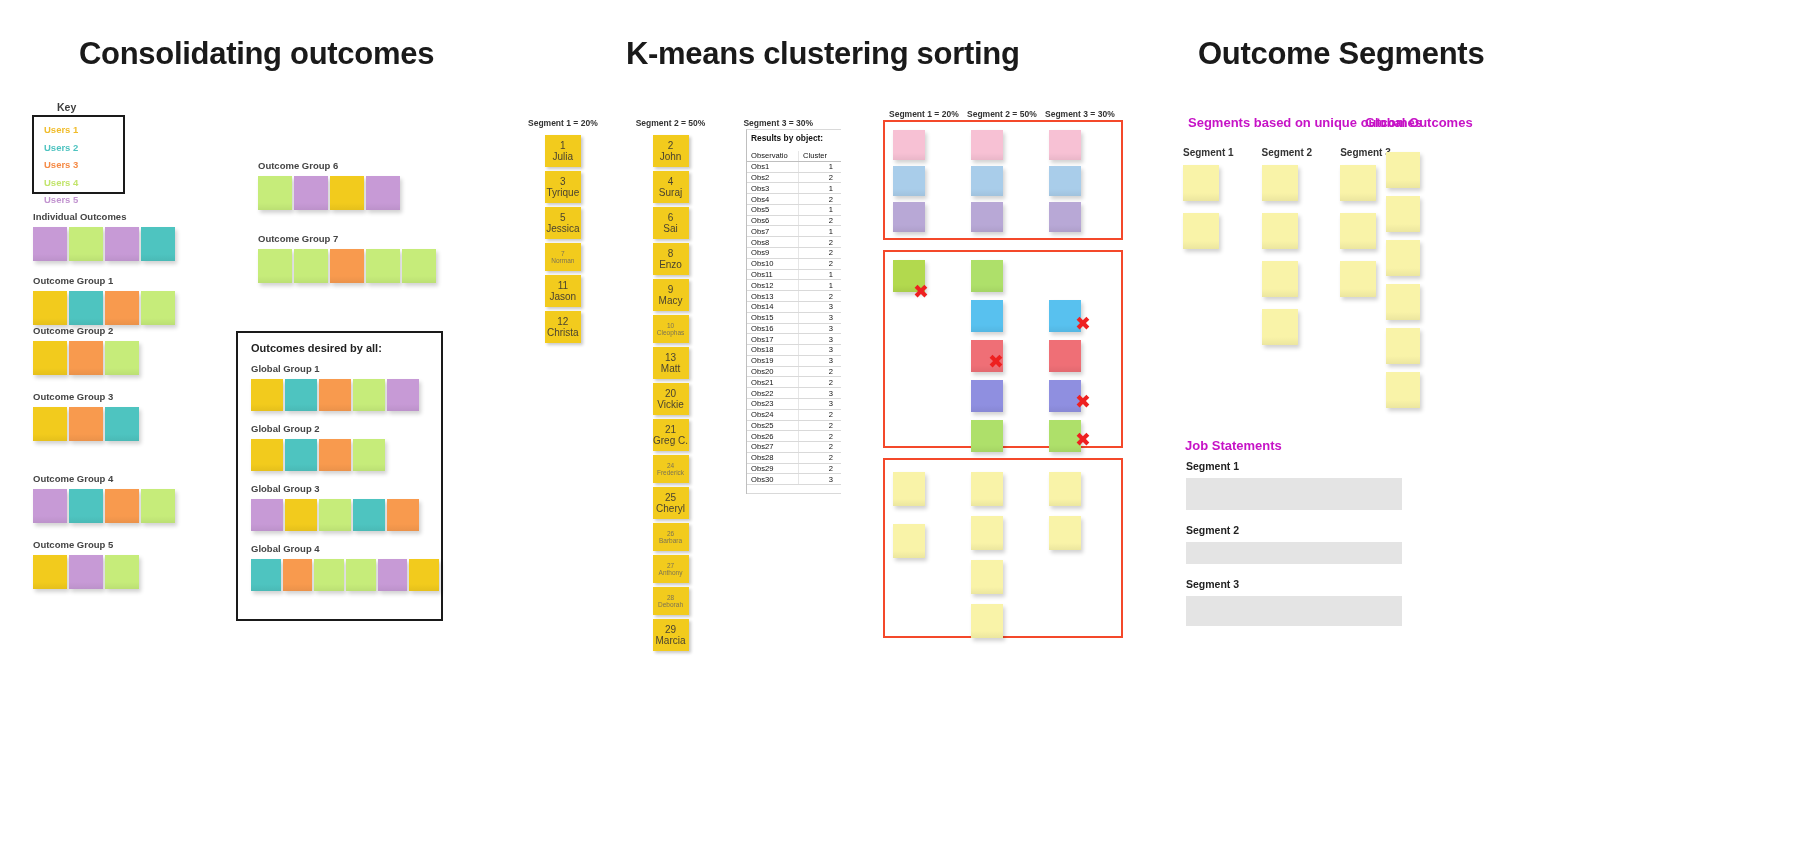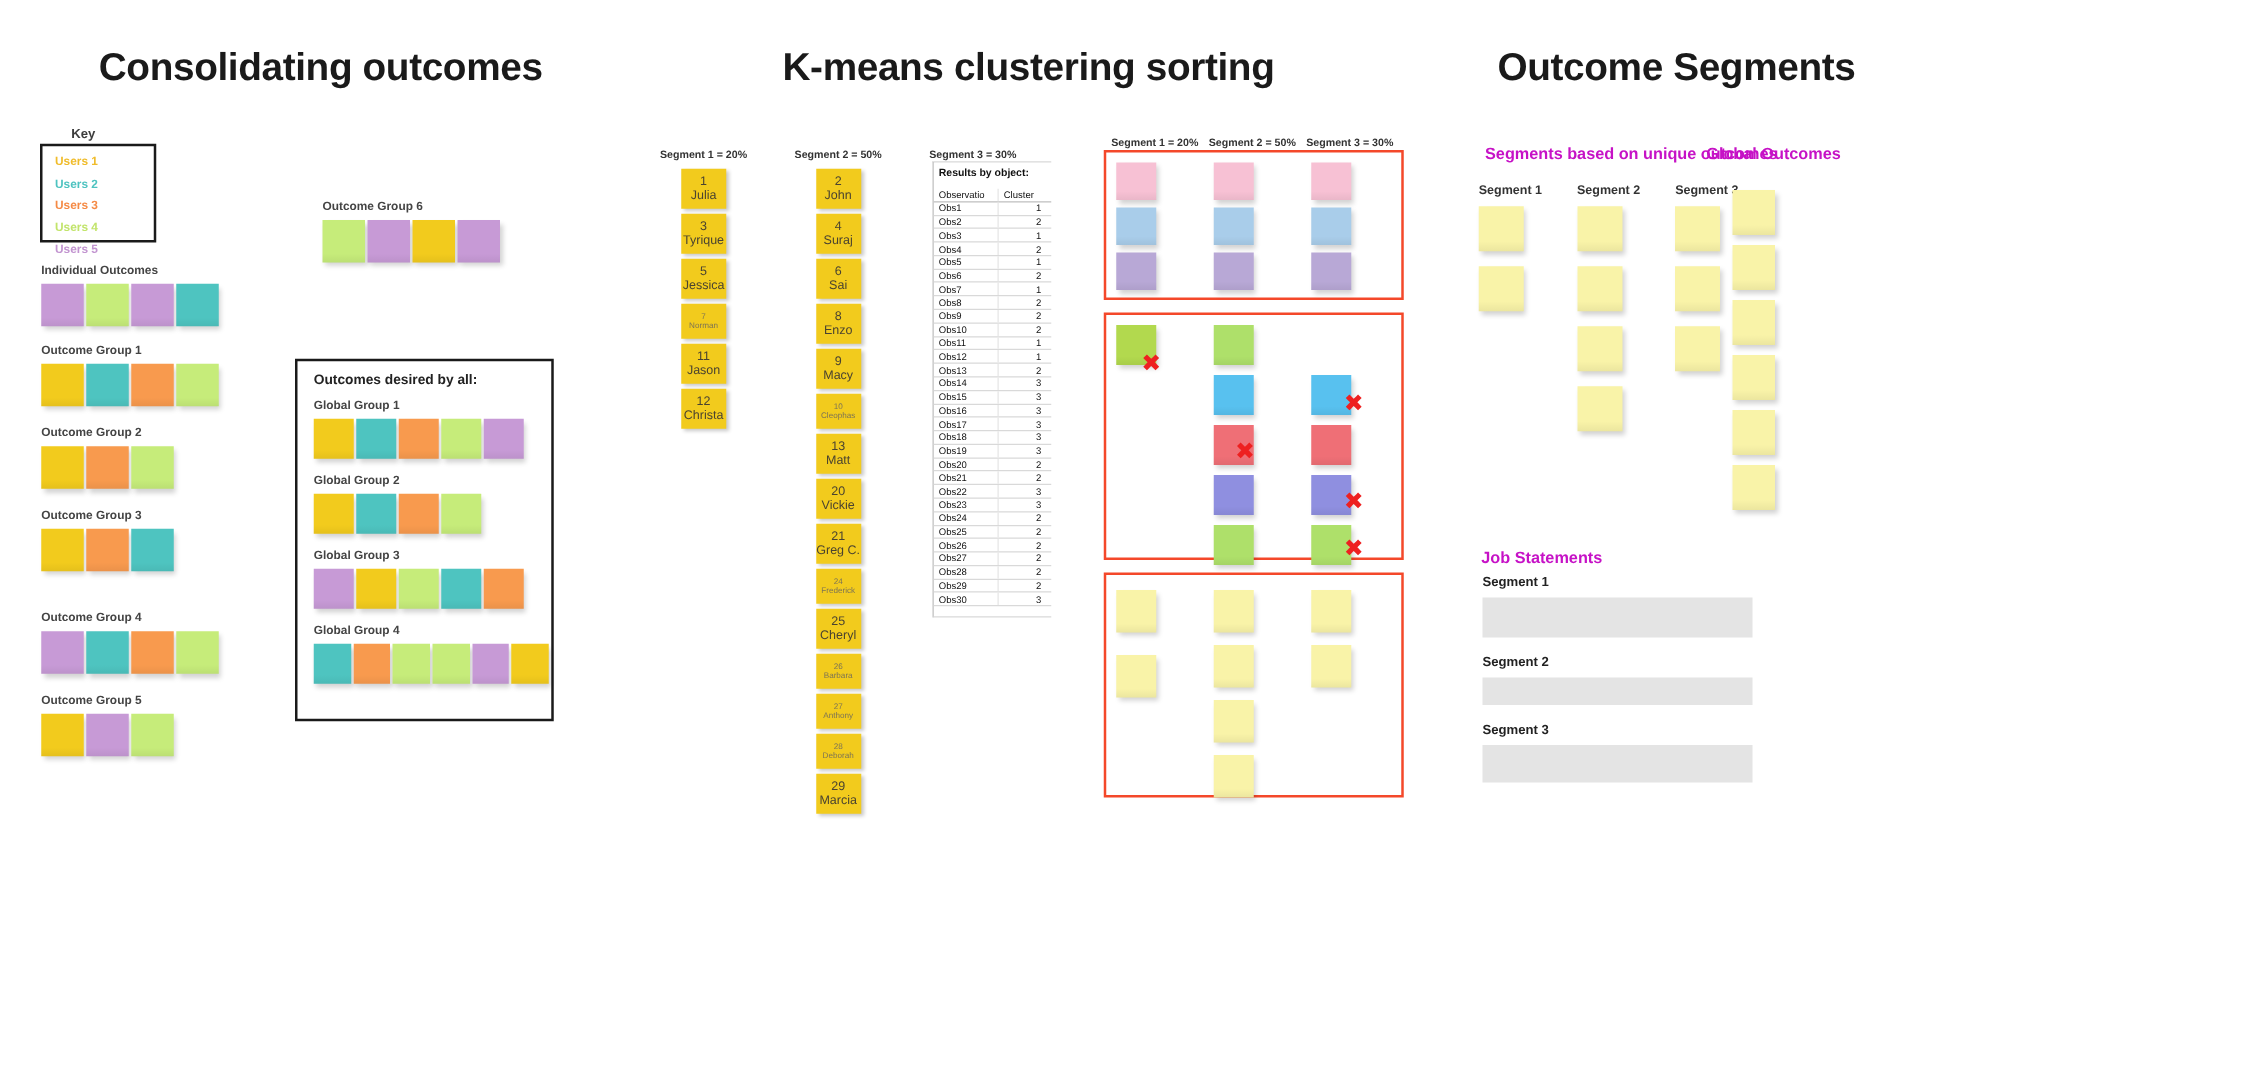--- a/index.html
+++ b/index.html
@@ -39,21 +39,21 @@
     box-shadow: 2px 3px 4px rgba(0,0,0,0.18);
   }
   .note::after {
     content: ""; position: absolute; left: 0; right: 0; bottom: 0; height: 22%;
     background: linear-gradient(to bottom, rgba(0,0,0,0.0), rgba(0,0,0,0.055));
     pointer-events: none;
   }
   .row-notes { display: flex; }
 
   
-  .desired-box { border: 2.5px solid #1a1a1a; background: #fff; }
+  .desired-box { border: 2.5px solid #1a1a1a; background: #fff; margin-top: 44px; }
   .desired-title { font-size: 11px; font-weight: bold; color: #222; }
 
   
   .name-note {
     width: 36px; background: #f2cb1d;
     box-shadow: 2px 2px 3px rgba(0,0,0,0.22);
     display: flex; flex-direction: column; align-items: center; justify-content: center;
     color: #4a4330; text-align: center; line-height: 1.12;
     margin-bottom: 4px;
   }
@@ -112,21 +112,21 @@
         <div class="row-notes">
           <div class="note" style="width: 34px; height: 34px; background: rgb(199, 154, 214); margin-right: 2px;"></div>
           <div class="note" style="width: 34px; height: 34px; background: rgb(198, 236, 122); margin-right: 2px;"></div>
           <div class="note" style="width: 34px; height: 34px; background: rgb(199, 154, 214); margin-right: 2px;"></div>
           <div class="note" style="width: 34px; height: 34px; background: rgb(78, 196, 192); margin-right: 2px;"></div>
         </div>
       </div>
   </div>
 
   <div class="abs" id="left-groups" style="left:33px; top:275px;">
-      <div style="margin-bottom: 16px;">
+      <div style="">
         <div class="group-label">Outcome Group 1</div>
         <div class="row-notes" style="margin-top: 5px;">
           <div class="note" style="width: 34px; height: 34px; background: rgb(242, 203, 29); margin-right: 2px;"></div>
           <div class="note" style="width: 34px; height: 34px; background: rgb(78, 196, 192); margin-right: 2px;"></div>
           <div class="note" style="width: 34px; height: 34px; background: rgb(248, 154, 78); margin-right: 2px;"></div>
           <div class="note" style="width: 34px; height: 34px; background: rgb(198, 236, 122); margin-right: 2px;"></div>
         </div>
       </div>
       <div style="margin-bottom: 16px;">
         <div class="group-label">Outcome Group 2</div>
@@ -164,20 +164,30 @@
     </div>
 
   <div class="abs" id="left-groups-2" style="left:258px; top:160px;">
       <div style="margin-bottom: 23px;">
         <div class="group-label">Outcome Group 6</div>
         <div class="row-notes" style="margin-top: 5px;">
           <div class="note" style="width: 34px; height: 34px; background: rgb(198, 236, 122); margin-right: 2px;"></div>
           <div class="note" style="width: 34px; height: 34px; background: rgb(199, 154, 214); margin-right: 2px;"></div>
           <div class="note" style="width: 34px; height: 34px; background: rgb(242, 203, 29); margin-right: 2px;"></div>
           <div class="note" style="width: 34px; height: 34px; background: rgb(199, 154, 214); margin-right: 2px;"></div>
+        </div>
+      </div>
+      <div style="margin-bottom: 23px;">
+        <div class="group-label">Outcome Group 7</div>
+        <div class="row-notes" style="margin-top: 5px;">
+          <div class="note" style="width: 34px; height: 34px; background: rgb(198, 236, 122); margin-right: 2px;"></div>
+          <div class="note" style="width: 34px; height: 34px; background: rgb(198, 236, 122); margin-right: 2px;"></div>
+          <div class="note" style="width: 34px; height: 34px; background: rgb(248, 154, 78); margin-right: 2px;"></div>
+          <div class="note" style="width: 34px; height: 34px; background: rgb(198, 236, 122); margin-right: 2px;"></div>
+          <div class="note" style="width: 34px; height: 34px; background: rgb(198, 236, 122); margin-right: 2px;"></div>
         </div>
       </div>
     </div>
 
   <div class="abs desired-box" style="left:236px; top:287px; width:207px; height:290px;">
     <div class="desired-title" style="margin:9px 0 0 13px;">Outcomes desired by all:</div>
     <div id="desired-groups" style="margin:9px 0 0 13px;">
         <div style="margin-bottom: 12px;">
           <div class="group-label">Global Group 1</div>
           <div class="row-notes" style="margin-top: 5px;">

